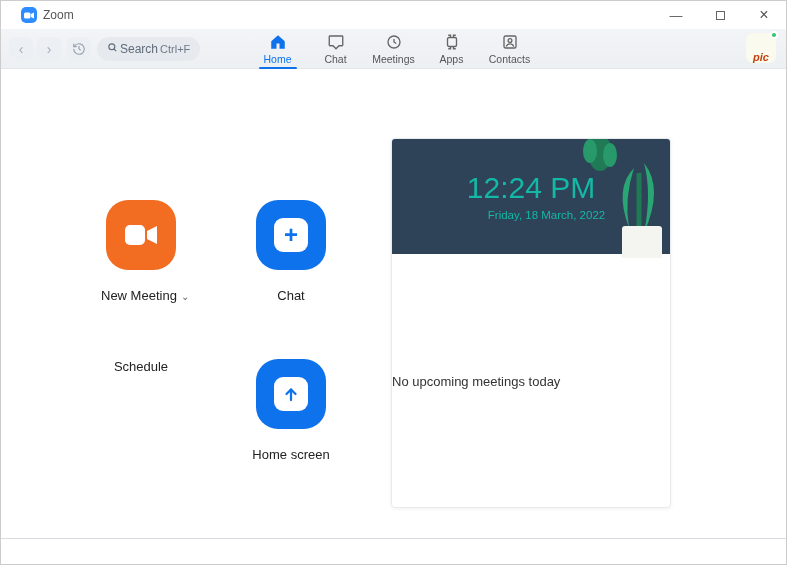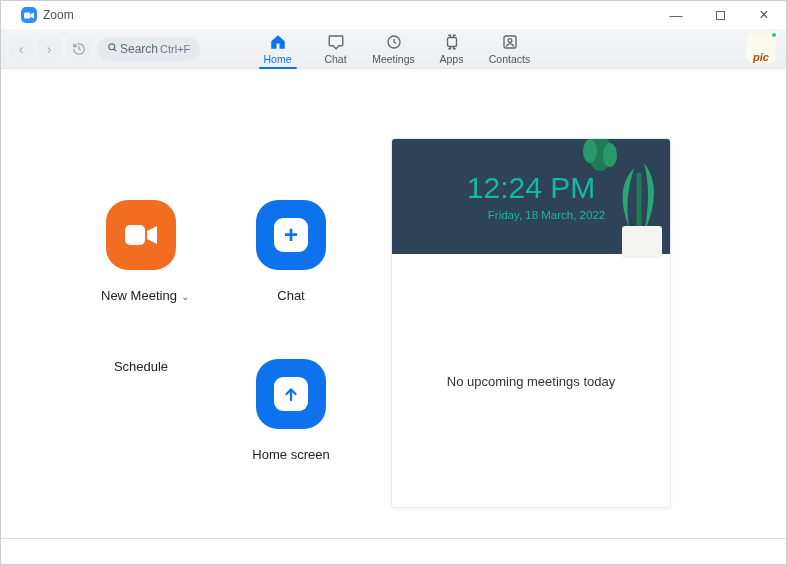--- a/index.html
+++ b/index.html
@@ -46,21 +46,21 @@
   .action-label { font-size:13px; color:#222; white-space:nowrap; }
   .action-label .chev { font-size:10px; margin-left:4px; color:#666; }
 
   
   .panel { position:absolute; left:390px; top:68px; width:280px; height:370px; border:1px solid #e8ebee; border-radius:4px; box-shadow:0 1px 4px rgba(0,0,0,0.06); overflow:hidden; background:#fff; }
   .panel-top { height:115px; background:#2e4258; position:relative; display:flex; flex-direction:column; align-items:center; justify-content:center; color:#14b8a6; }
   .panel-time { font-size:30px; font-weight:500; line-height:1; margin-bottom:6px; }
   .panel-date { font-size:11.5px;margin-left:31px; }
   .plant { position:absolute; right:-4px; bottom:-4px; }
   .plant-small { position:absolute; right:40px; top:-6px; }
-  .panel-body { flex:1; height:255px; display:flex; align-items:center; justify-content:center; font-size:13px; color:#333; }
+  .panel-body { flex:1; height:255px; display:flex; align-items:center; justify-content:flex-start; font-size:13px; color:#333; }
 
   .bottom-border { position:absolute; left:0; right:0; bottom:0; height:26px; border-top:1px solid #d9dde2; background:#fff; }
 </style>
 </head>
 <body>
 
 <div class="titlebar">
   <div class="app-icon">
     <svg width="10" height="7" viewBox="0 0 10 7">
         <rect x="0" y="0.5" width="6.5" height="6" rx="1.5" fill="#fff"></rect>

